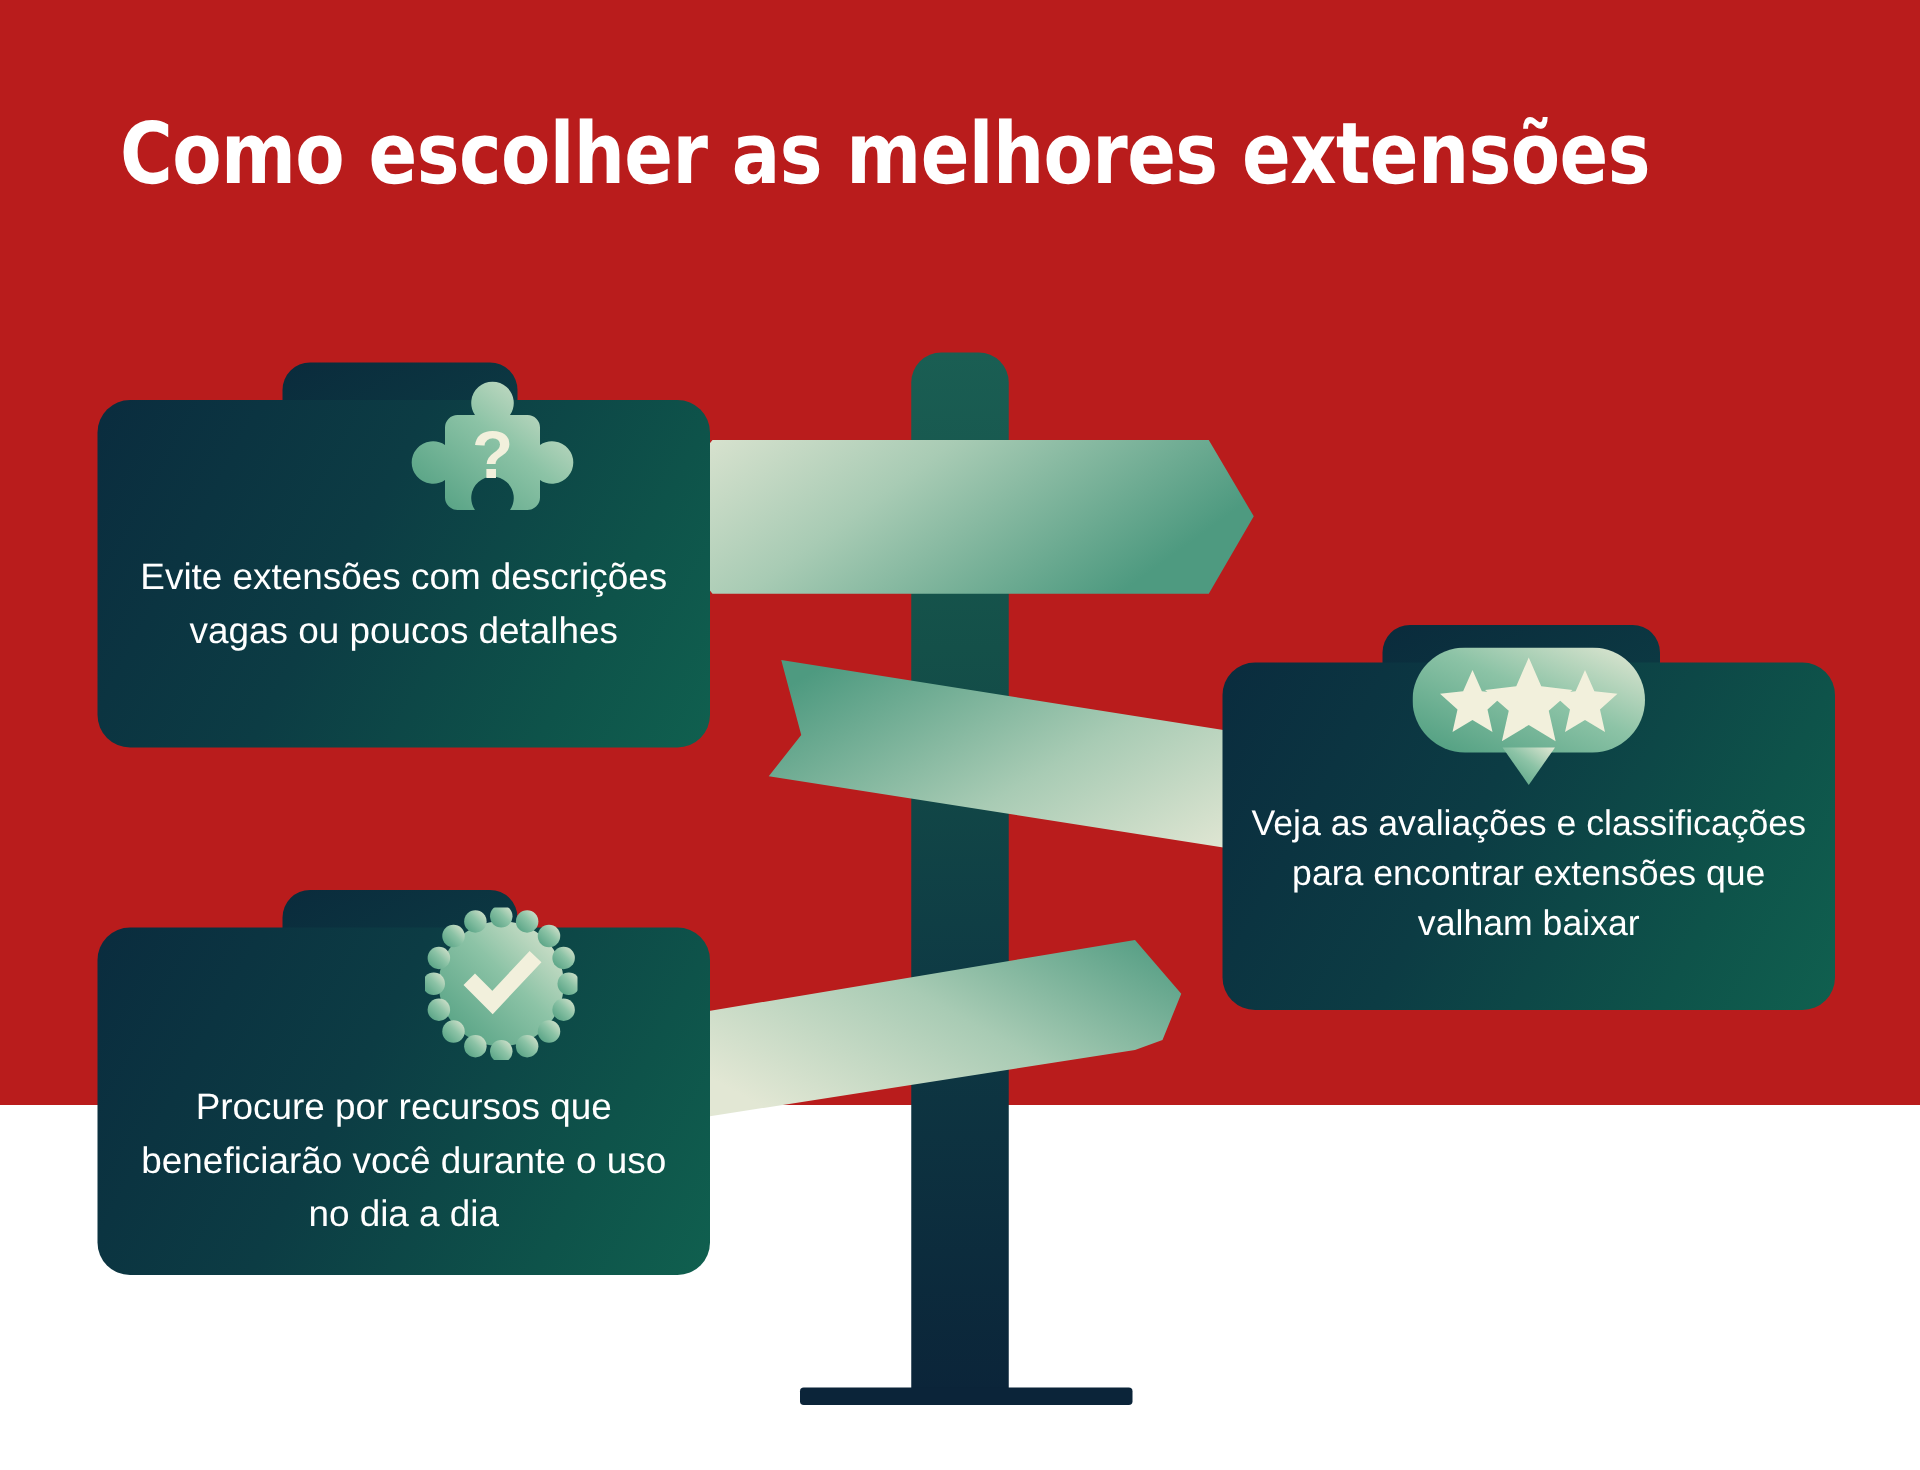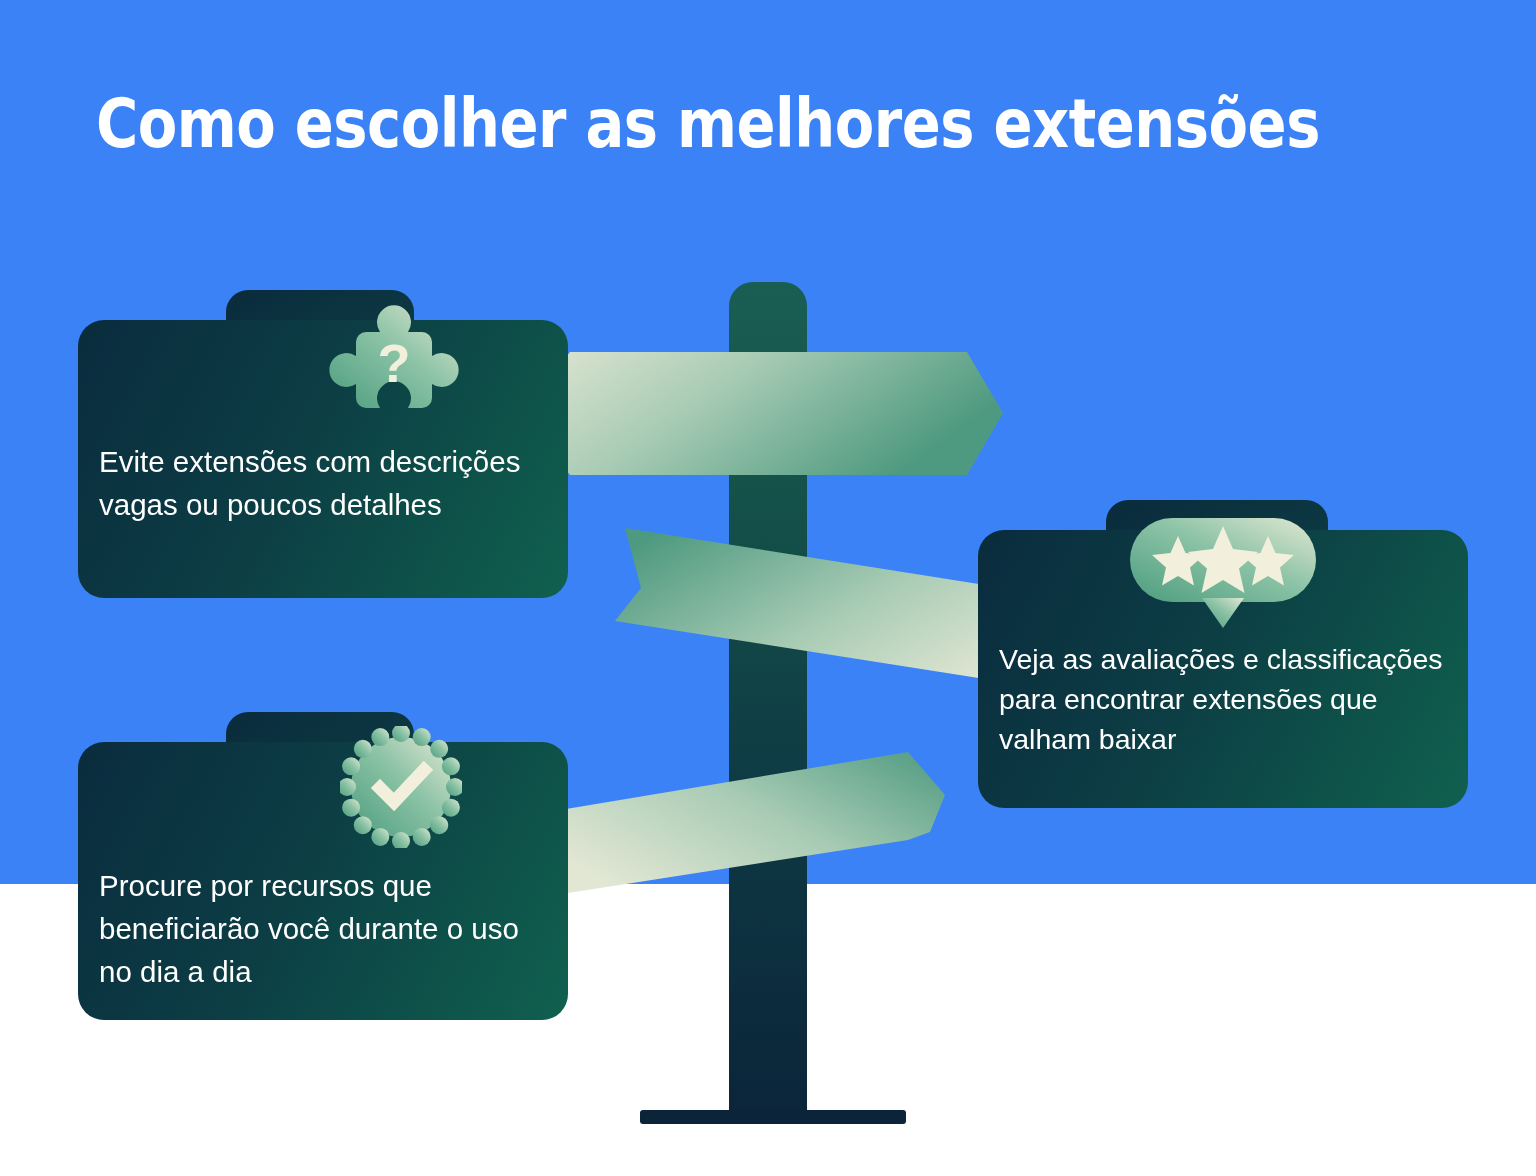--- a/index.html
+++ b/index.html
@@ -4,21 +4,21 @@
 <style>
   * { margin:0; padding:0; box-sizing:border-box; }
   html, body {
     width:1536px; height:1176px;
     overflow:hidden;
     font-family:"Liberation Sans", sans-serif;
   }
   #infographic {
     position:relative;
     width:1536px; height:884px;
-    background:#3b82f6;
+    background:#b91c1c;
   }
 
   
   .title {
     position:absolute;
     left:96px; top:88px;
     width:1360px;
     font-size:68px;
     font-weight:bold;
     color:#ffffff;
@@ -54,20 +54,21 @@
   .card-tab {
     position:absolute;
     top:0;
     border-radius:22px 22px 0 0;
     background:linear-gradient(150deg,#0a2b3c 0%,#0c3a43 100%);
     z-index:1;
   }
   .card-text {
     position:absolute;
     left:0; width:100%;
+    text-align:center;
     font-size:29.5px;
     line-height:1.46;
     font-weight:400;
     color:#ffffff;
     padding:0 21px;
     z-index:4;
   }
   .card-icon {
     position:absolute;
     z-index:5;

